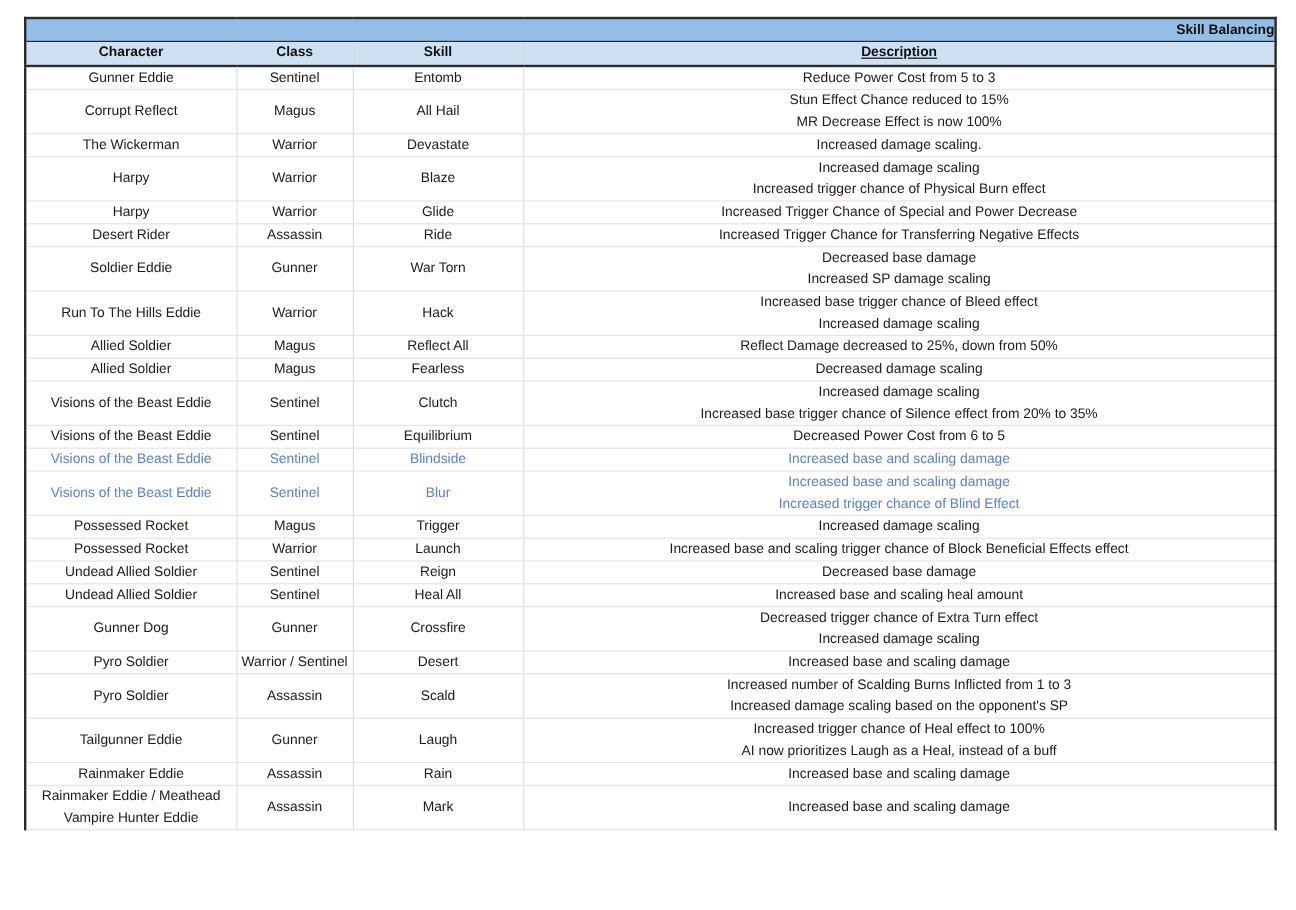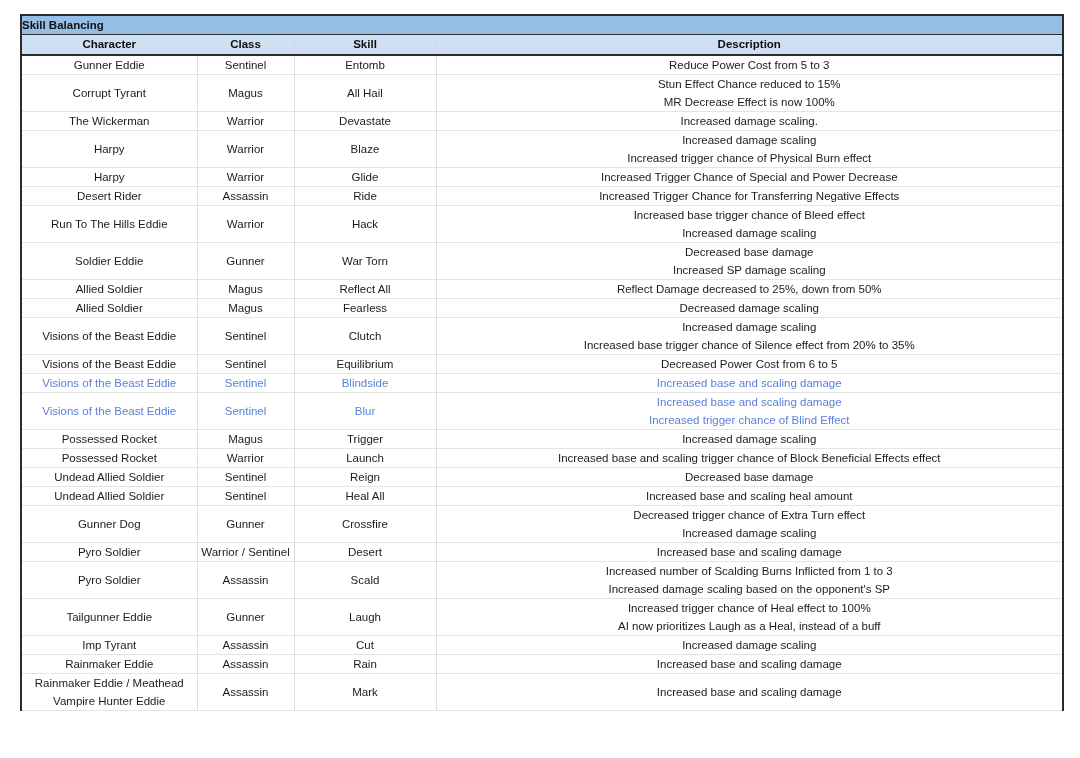--- a/index.html
+++ b/index.html
@@ -30,42 +30,42 @@
     border-top: 2px solid #2b2b2b;
   }
   col.c-character { width: 176px; }
   col.c-class     { width: 97px; }
   col.c-skill     { width: 142px; }
   col.c-desc      { width: 627px; }
 
   tr.title-row td {
     background: #95BEE6;
     border-bottom: 1px solid #2b2b2b;
-    text-align: left;
+    text-align: right;
     font-weight: bold;
     font-size: 11.5px;
     height: 18px;
     line-height: 18px;
     padding: 0;
     color: #101010;
   }
   tr.head-row th {
     background: #CFE0F2;
     border-bottom: 2px solid #2b2b2b;
     border-right: 1px solid #cfd8e3;
     text-align: center;
     font-weight: bold;
     font-size: 11.5px;
     height: 19px;
     line-height: 19px;
     padding: 0;
     color: #101010;
     margin-top: 16px;
   }
-  tr.head-row th:last-child { border-right: none; }
+  tr.head-row th:last-child { border-right: none; text-decoration: underline; }
 
   tbody tr td {
     border-bottom: 1px solid #e4e4e4;
     border-right: 1px solid #dfdfdf;
     text-align: center;
     font-size: 11.5px;
     line-height: 18px;
     padding: 0;
     vertical-align: middle;
     color: #221a14;
@@ -99,21 +99,21 @@
       </tr>
     </thead>
     <tbody id="tbody">
         <tr class="h1">
           <td>Gunner Eddie</td>
           <td>Sentinel</td>
           <td>Entomb</td>
           <td>Reduce Power Cost from 5 to 3</td>
         </tr>
         <tr class="h2">
-          <td>Corrupt Tyrant</td>
+          <td>Corrupt Reflect</td>
           <td>Magus</td>
           <td>All Hail</td>
           <td>Stun Effect Chance reduced to 15%
 MR Decrease Effect is now 100%</td>
         </tr>
         <tr class="h1">
           <td>The Wickerman</td>
           <td>Warrior</td>
           <td>Devastate</td>
           <td>Increased damage scaling.</td>
@@ -129,35 +129,35 @@
           <td>Harpy</td>
           <td>Warrior</td>
           <td>Glide</td>
           <td>Increased Trigger Chance of Special and Power Decrease</td>
         </tr>
         <tr class="h1">
           <td>Desert Rider</td>
           <td>Assassin</td>
           <td>Ride</td>
           <td>Increased Trigger Chance for Transferring Negative Effects</td>
-        </tr>
-        <tr class="h2">
-          <td>Run To The Hills Eddie</td>
-          <td>Warrior</td>
-          <td>Hack</td>
-          <td>Increased base trigger chance of Bleed effect
-Increased damage scaling</td>
         </tr>
         <tr class="h2">
           <td>Soldier Eddie</td>
           <td>Gunner</td>
           <td>War Torn</td>
           <td>Decreased base damage
 Increased SP damage scaling</td>
         </tr>
+        <tr class="h2">
+          <td>Run To The Hills Eddie</td>
+          <td>Warrior</td>
+          <td>Hack</td>
+          <td>Increased base trigger chance of Bleed effect
+Increased damage scaling</td>
+        </tr>
         <tr class="h1">
           <td>Allied Soldier</td>
           <td>Magus</td>
           <td>Reflect All</td>
           <td>Reflect Damage decreased to 25%, down from 50%</td>
         </tr>
         <tr class="h1">
           <td>Allied Soldier</td>
           <td>Magus</td>
           <td>Fearless</td>
@@ -234,26 +234,20 @@
 Increased damage scaling based on the opponent's SP</td>
         </tr>
         <tr class="h2">
           <td>Tailgunner Eddie</td>
           <td>Gunner</td>
           <td>Laugh</td>
           <td>Increased trigger chance of Heal effect to 100%
 AI now prioritizes Laugh as a Heal, instead of a buff</td>
         </tr>
         <tr class="h1">
-          <td>Imp Tyrant</td>
-          <td>Assassin</td>
-          <td>Cut</td>
-          <td>Increased damage scaling</td>
-        </tr>
-        <tr class="h1">
           <td>Rainmaker Eddie</td>
           <td>Assassin</td>
           <td>Rain</td>
           <td>Increased base and scaling damage</td>
         </tr>
         <tr class="h2">
           <td>Rainmaker Eddie / Meathead
 Vampire Hunter Eddie</td>
           <td>Assassin</td>
           <td>Mark</td>

